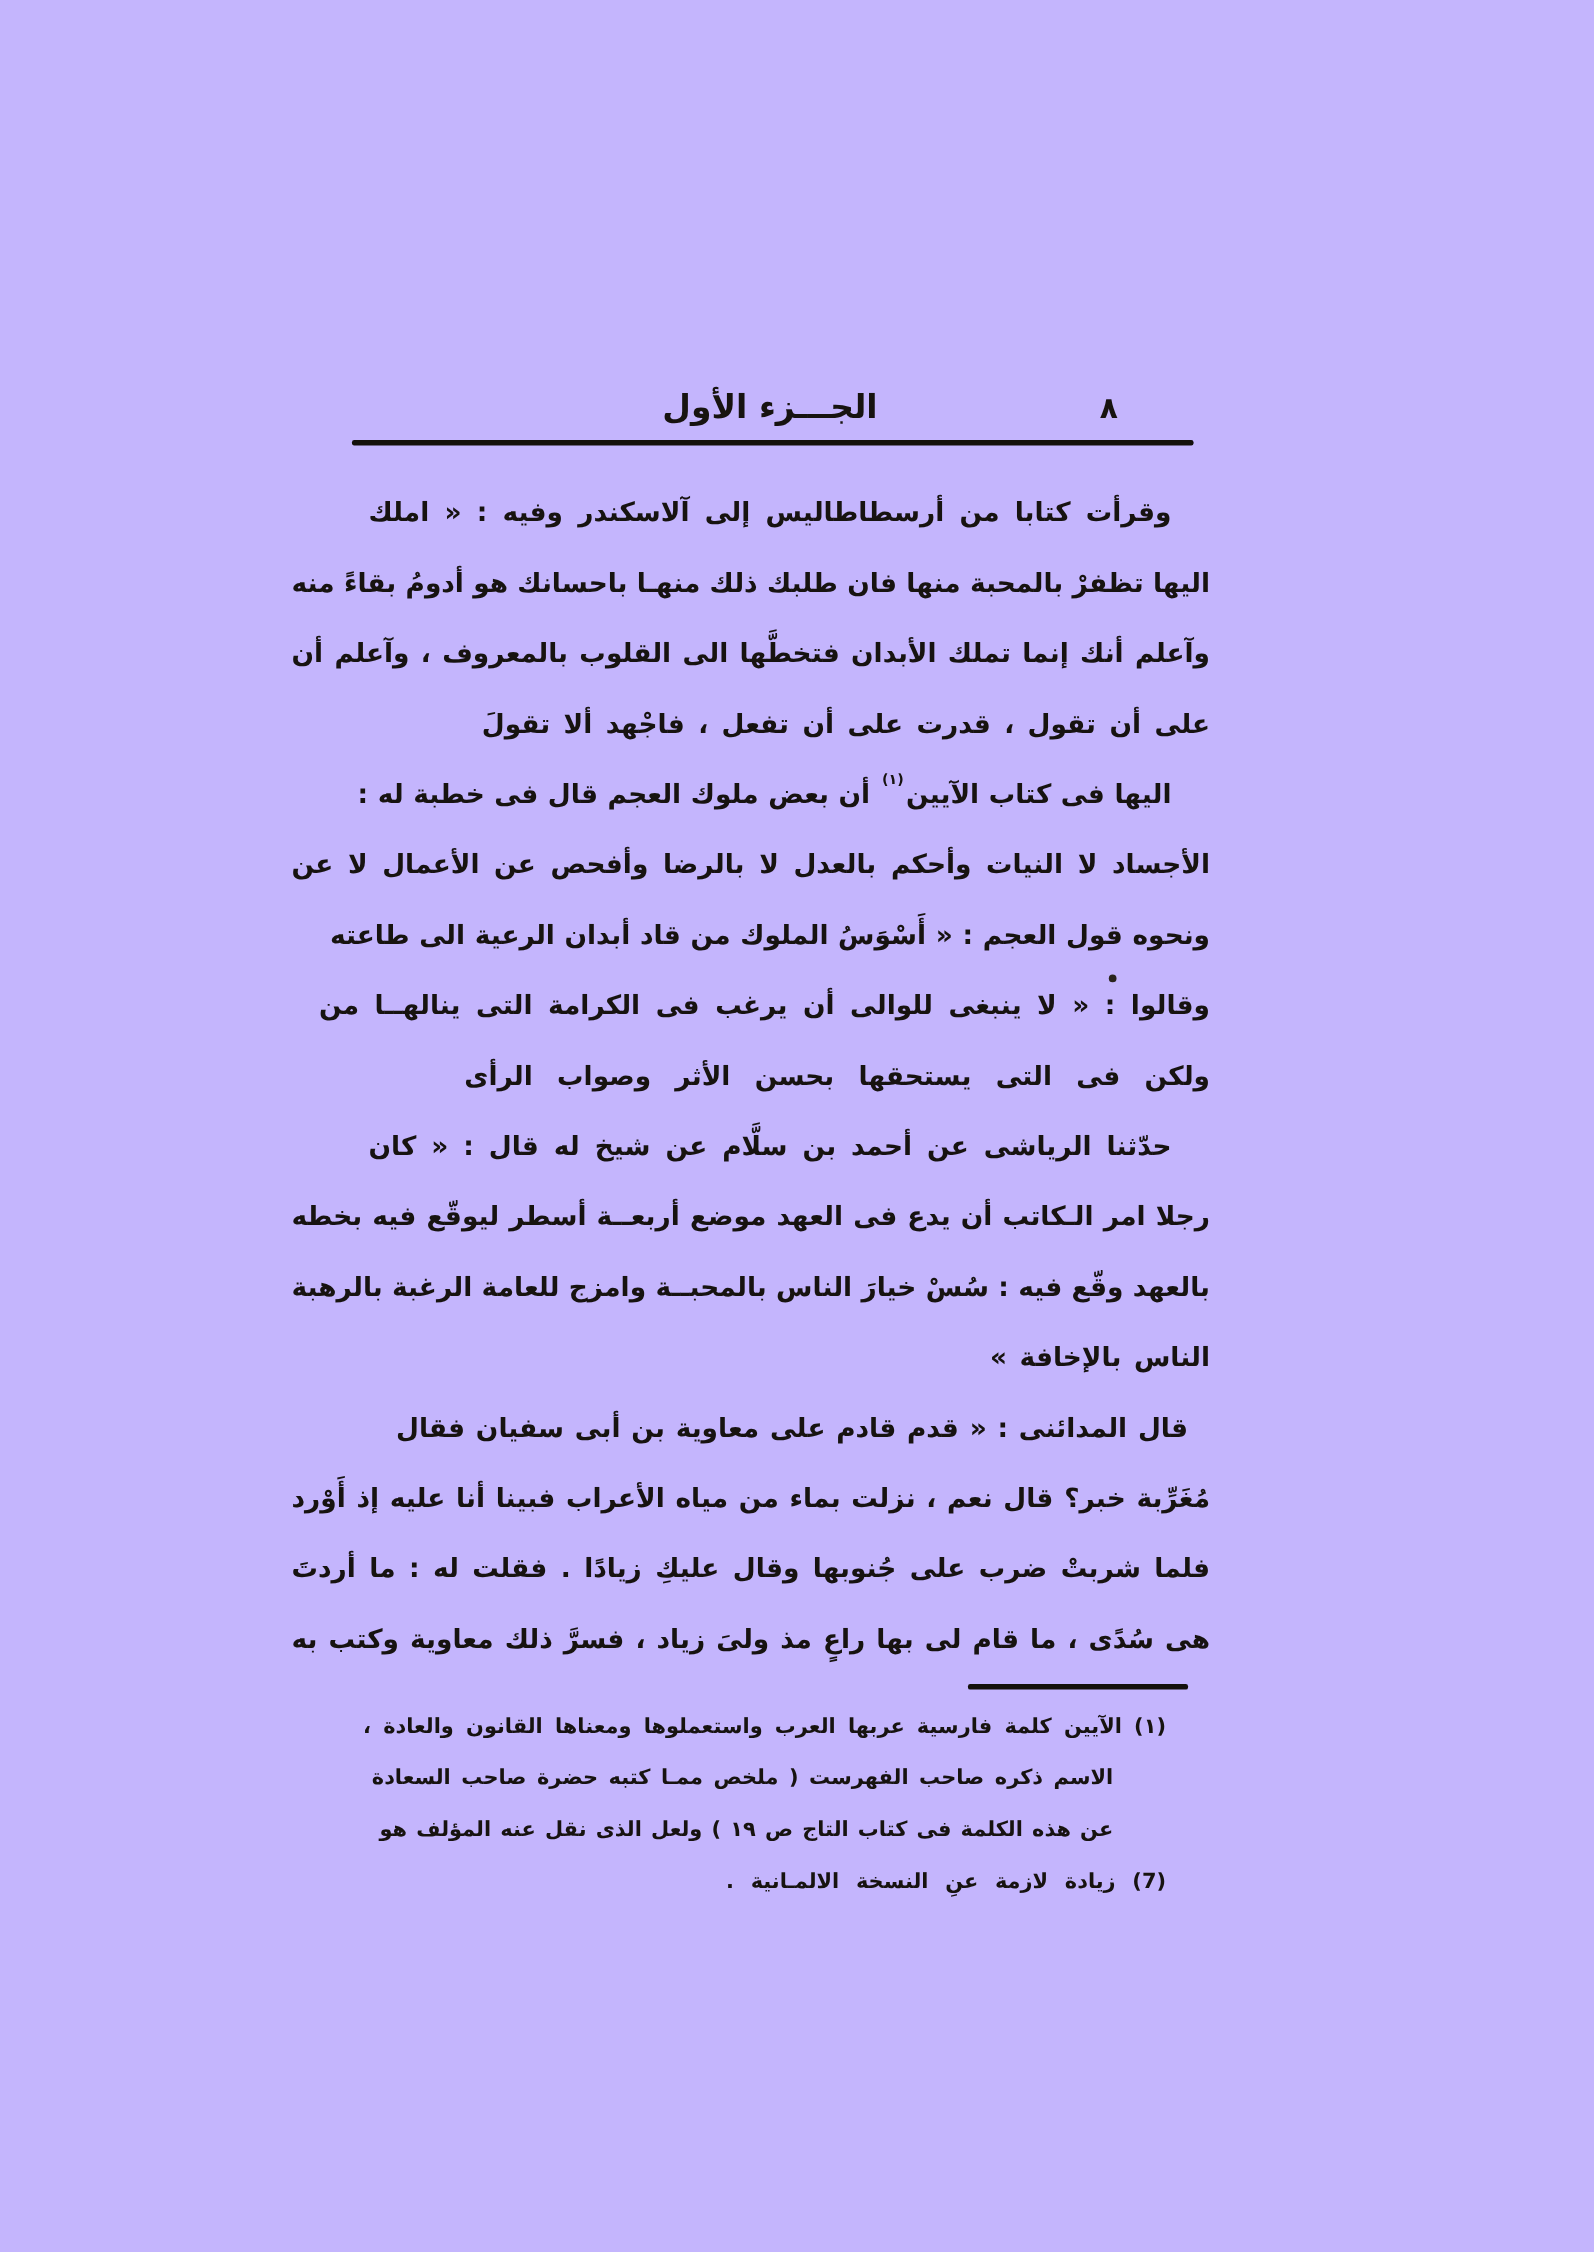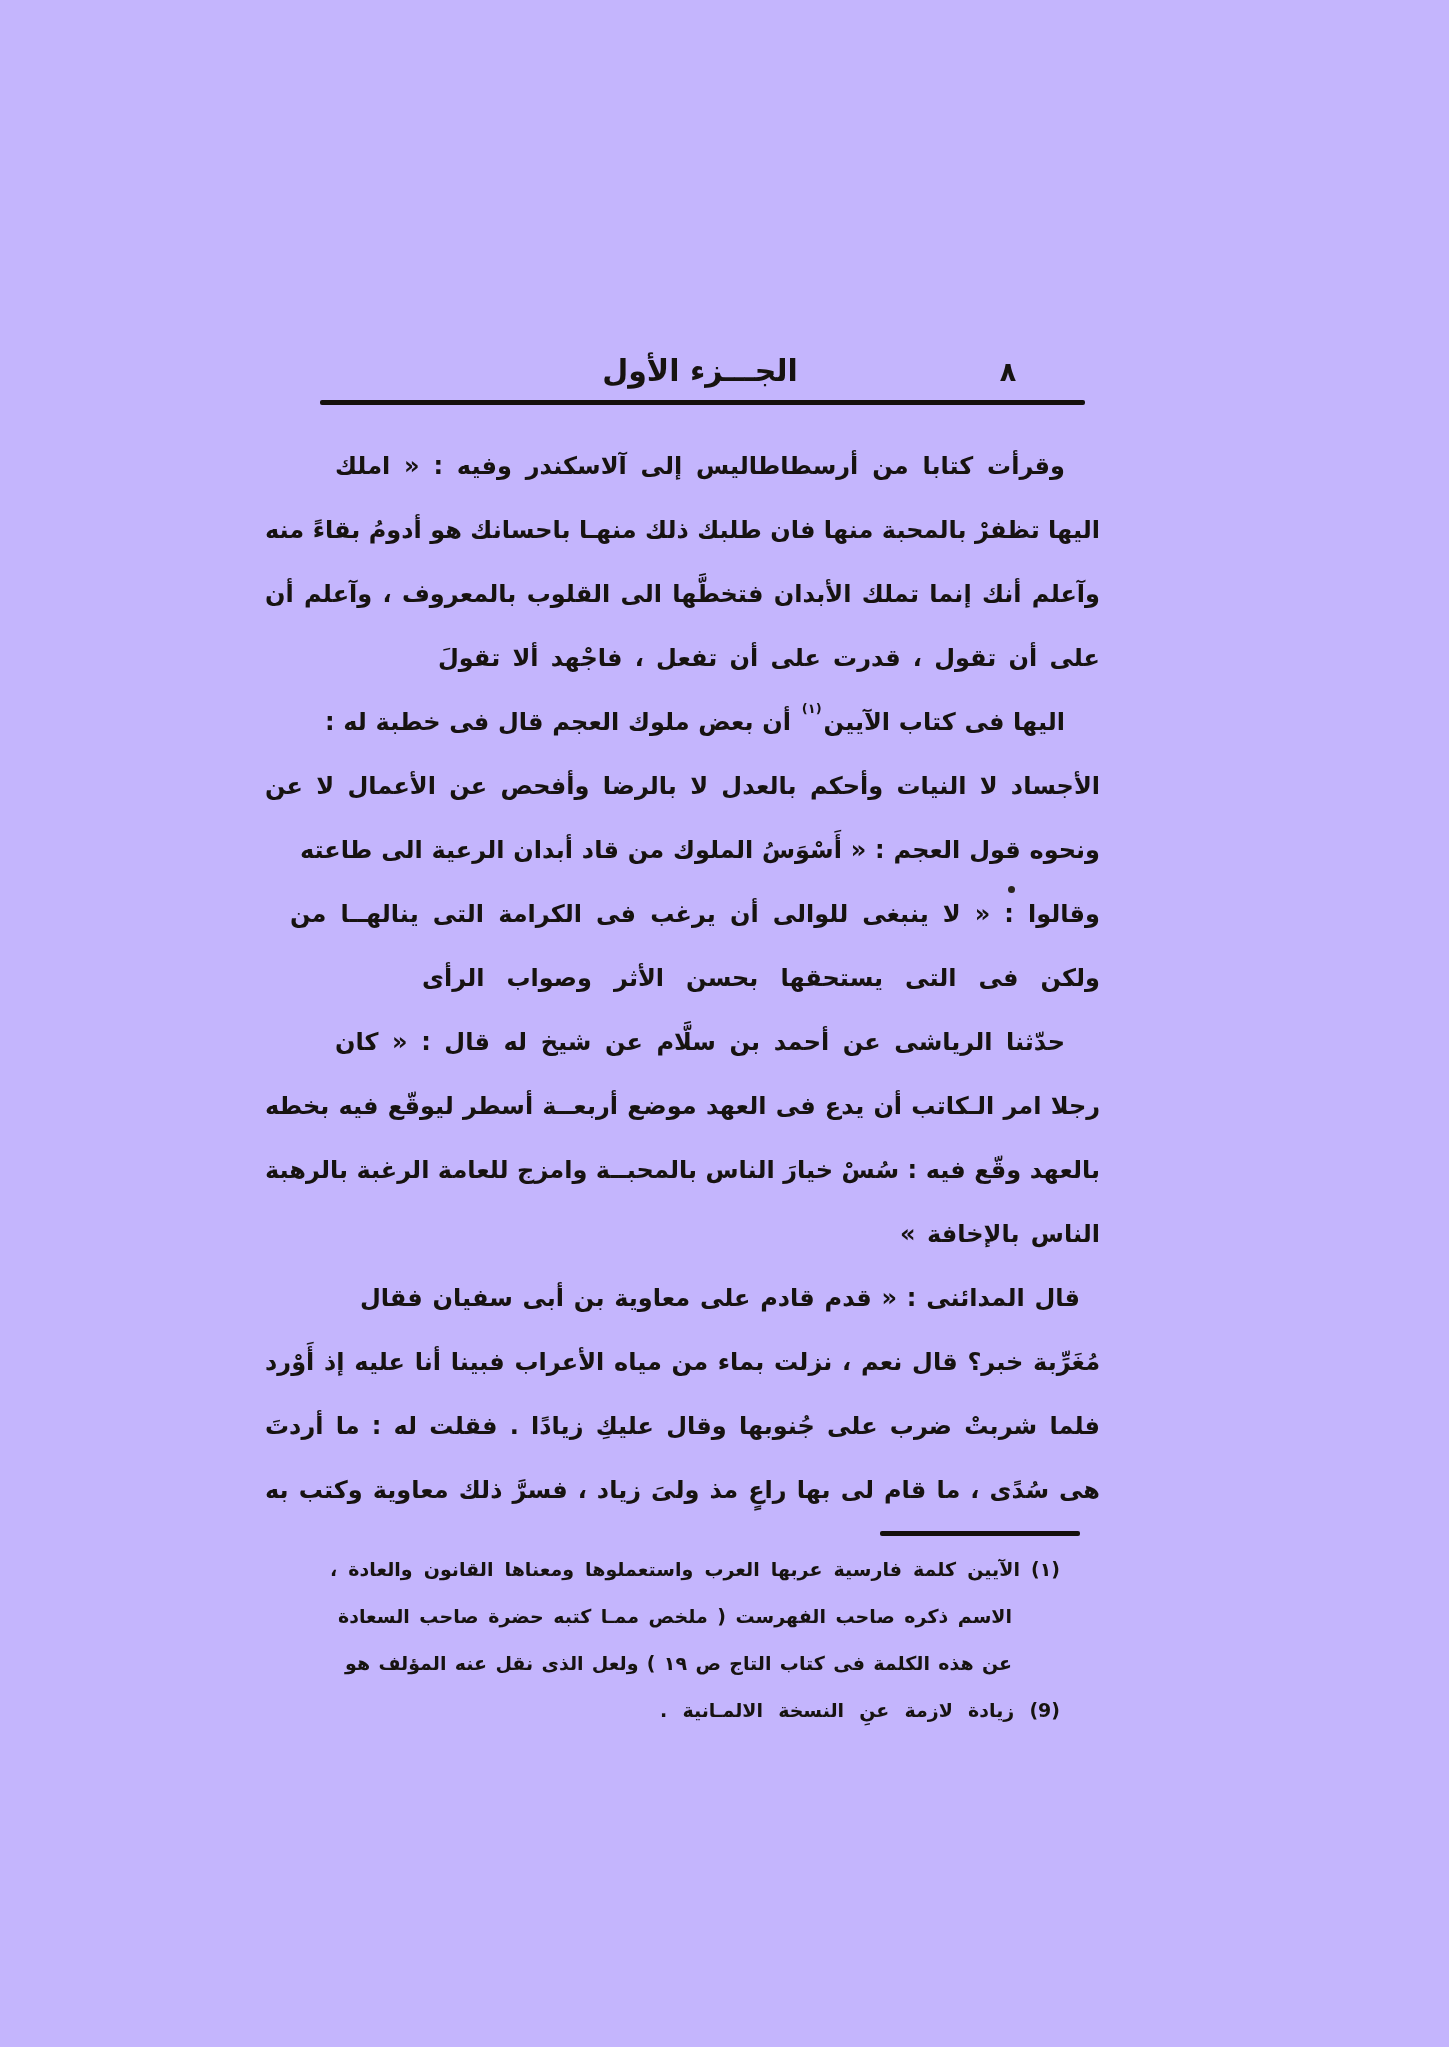--- a/index.html
+++ b/index.html
@@ -122,18 +122,18 @@
       <div class="bline"><span class="seg">فلما شربتْ ضرب على جُنوبها وقال عليكِ زيادًا . فقلت له : ما أردتَ بهذا؟ قال :</span><span class="seg"></span></div>
       <div class="bline"><span class="seg">هى سُدًى ، ما قام لى بها راعٍ مذ ولىَ زياد ، فسرَّ ذلك معاوية وكتب به الى زياد» .</span><span class="seg"></span></div>
   </div>
 
   <div class="fn-sep"></div>
 
   <div class="fn-block">
     <div class="fnline"><span class="seg">(١) الآيين كلمة فارسية عربها العرب واستعملوها ومعناها القانون والعادة ، ولابن المقفع تأليف بهذا</span><span class="seg"></span></div>
       <div class="fnline" style="padding-right: 48px; padding-left: 8px;"><span class="seg">الاسم ذكره صاحب الفهرست ( ملخص ممـا كتبه حضرة صاحب السعادة الأستاذ أحمد زكى باشا</span><span class="seg"></span></div>
       <div class="fnline" style="padding-right: 48px; padding-left: 15px;"><span class="seg">عن هذه الكلمة فى كتاب التاج ص ١٩ ) ولعل الذى نقل عنه المؤلف هو آيين ابن المقفع .</span><span class="seg"></span></div>
-      <div class="fnline" style="padding-left: 330px;"><span class="seg">(9) زيادة لازمة عنِ النسخة الالمـانية .</span><span class="seg"></span></div>
+      <div class="fnline" style="padding-left: 330px;"><span class="seg">(7) زيادة لازمة عنِ النسخة الالمـانية .</span><span class="seg"></span></div>
   </div>
 
   <div class="speck" style="left:1008px; top:886px; width:7px; height:7px;"></div>
 
 </div>
 
 </body></html>

